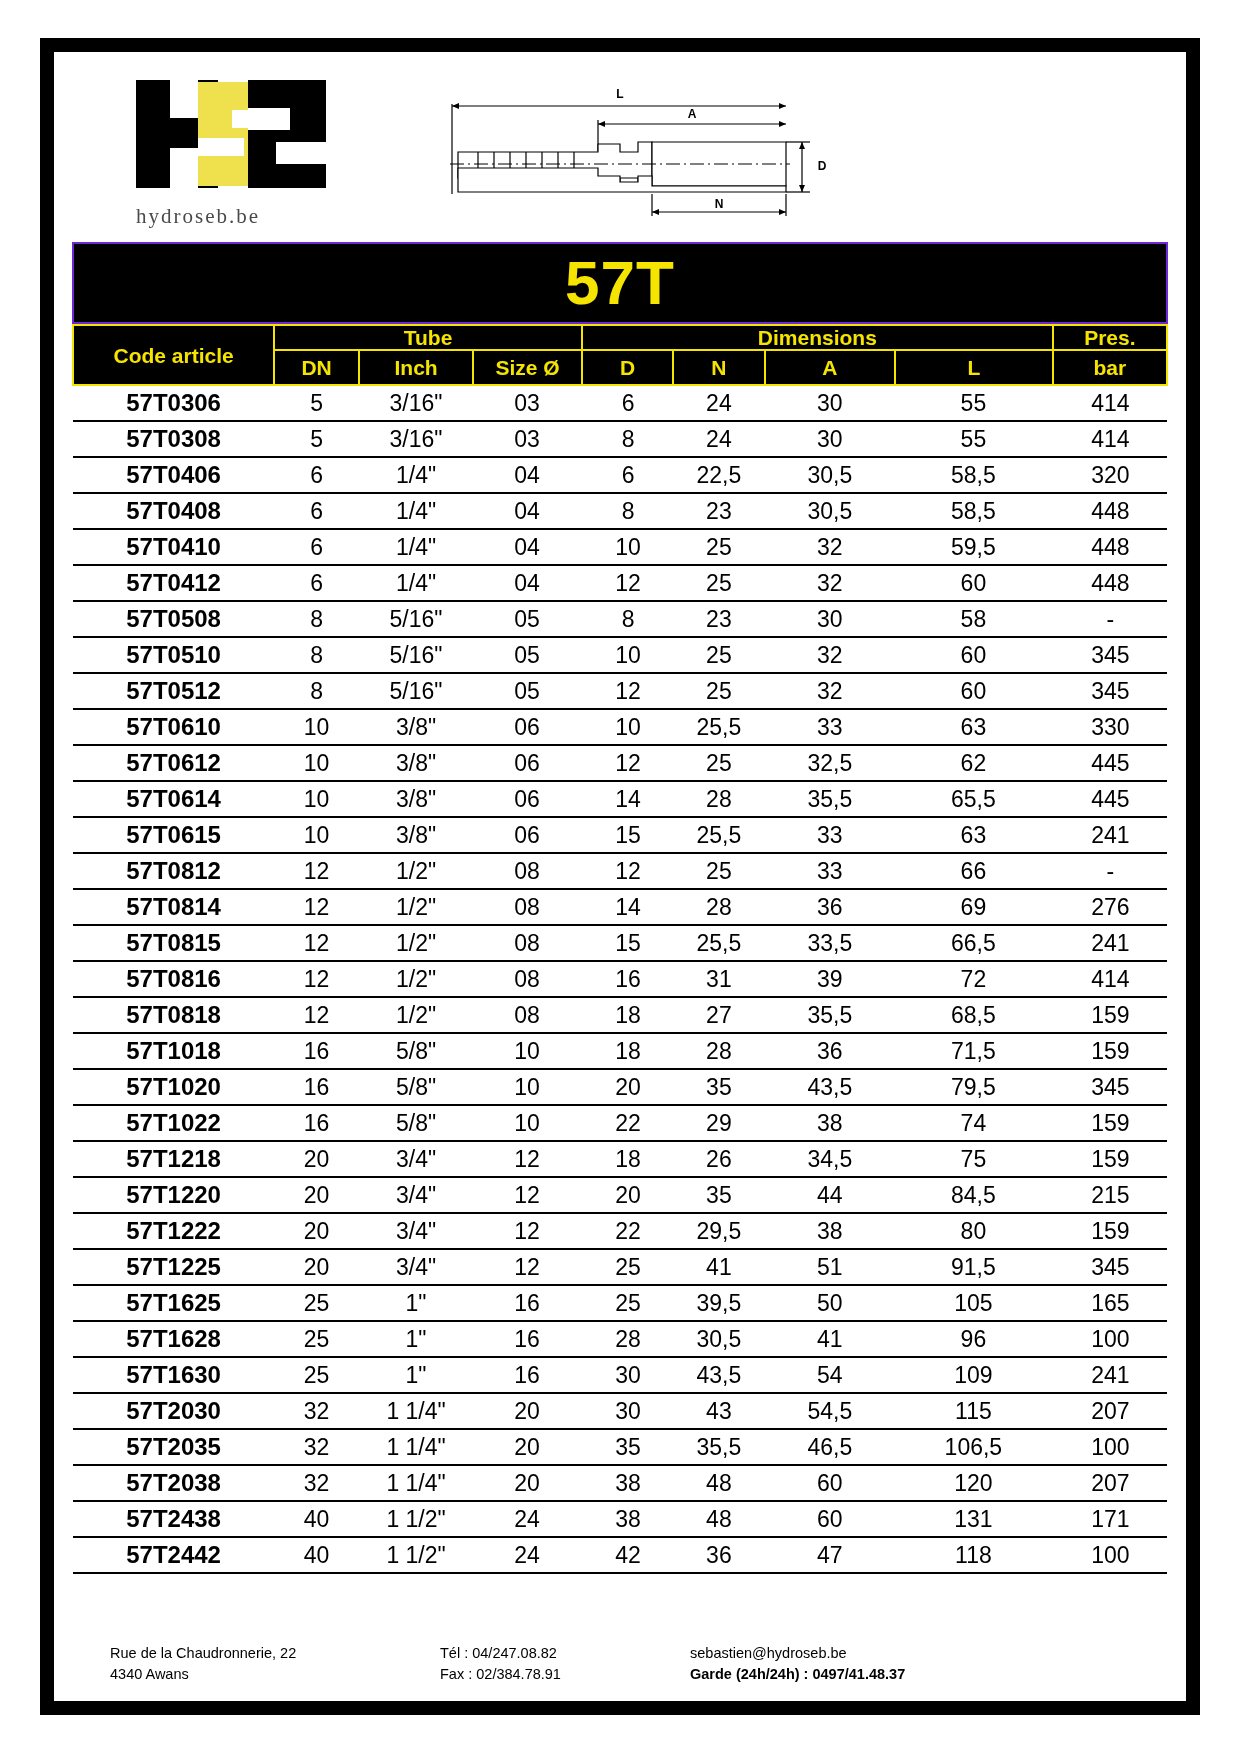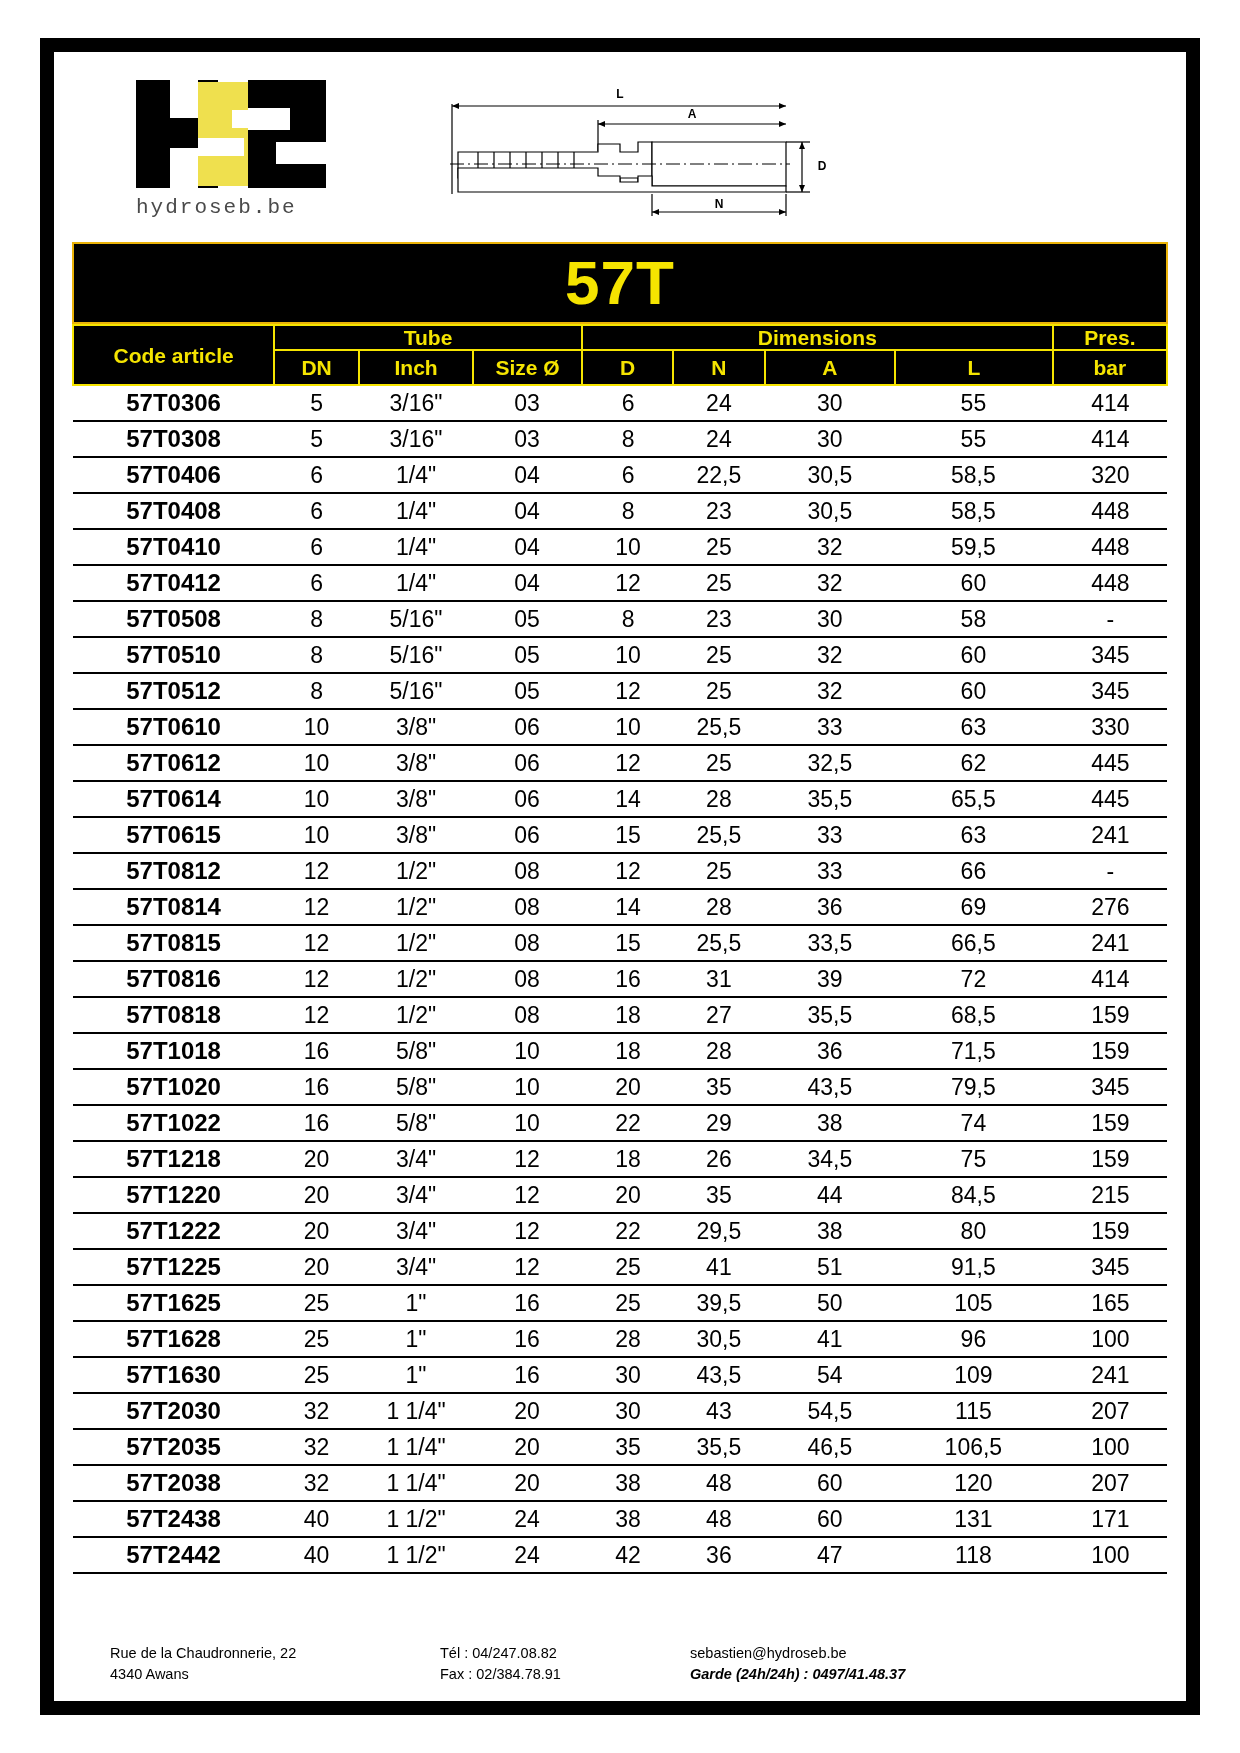--- a/index.html
+++ b/index.html
@@ -46,41 +46,41 @@
   .lg-h-v1 { position:absolute; left:0;   top:0;   width:34px; height:108px; background:#000; }
   .lg-h-bar{ position:absolute; left:34px;top:38px;width:36px; height:30px;  background:#000; }
   .lg-h-v2 { position:absolute; left:62px;top:0;   width:20px; height:108px; background:#000; }
   .lg-s-y  { position:absolute; left:62px;top:2px; width:72px; height:104px; background:#efe04e; }
   .lg-s-cut1{position:absolute; left:96px;top:30px;width:46px; height:18px;  background:#ffffff; }
   .lg-s-cut2{position:absolute; left:62px;top:58px;width:46px; height:18px;  background:#ffffff; }
   .lg-s-b  { position:absolute; left:112px;top:0;  width:78px; height:108px; background:#000; }
   .lg-s-b-c1{position:absolute;left:112px;top:28px;width:42px; height:22px;  background:#ffffff; }
   .lg-s-b-c2{position:absolute;left:140px;top:62px;width:50px; height:22px;  background:#ffffff; }
   .logo-text {
-    margin-top: 8px;
+    margin-top: 16px;
     margin-left: 24px;
-    font-family: Liberation Mono, monospace;
+    font-family: Liberation Serif, serif;
     font-size: 21px;
     letter-spacing: 2px;
     color: #4a4a4a;
   }
   .drawing {
     flex: 1 1 auto;
     position: relative;
     height: 165px;
     padding-left: 18px;
   }
   .drawing svg { display: block; }
 
   
   .title-banner {
     margin-top: 6px;
     height: 82px;
     background: #000000;
-    border: 2px solid #eab308;
+    border: 2px solid #6d28d9;
     display: flex;
     align-items: center;
     justify-content: center;
   }
   .title-banner .title {
     color: #f5e400;
     font-family: "Liberation Sans", sans-serif;
     font-weight: bold;
     font-size: 62px;
     letter-spacing: 1px;
@@ -141,21 +141,21 @@
     margin-top: auto;
     padding: 16px 20px 6px 38px;
     display: flex;
     font-size: 14.5px;
     color: #000;
     font-family: "Liberation Sans", sans-serif;
   }
   .f-addr { width: 330px; line-height: 1.45; }
   .f-tel  { width: 250px; line-height: 1.45; }
   .f-mail { flex: 1; line-height: 1.45; text-align: left; }
-  .f-mail .bold { font-weight: bold; font-style: italic; }
+  .f-mail .bold { font-weight: bold; }
 </style>
 </head>
 <body>
 
 <div class="page">
   <div class="frame">
 
     <div class="topband">
 
       <div class="logo">

